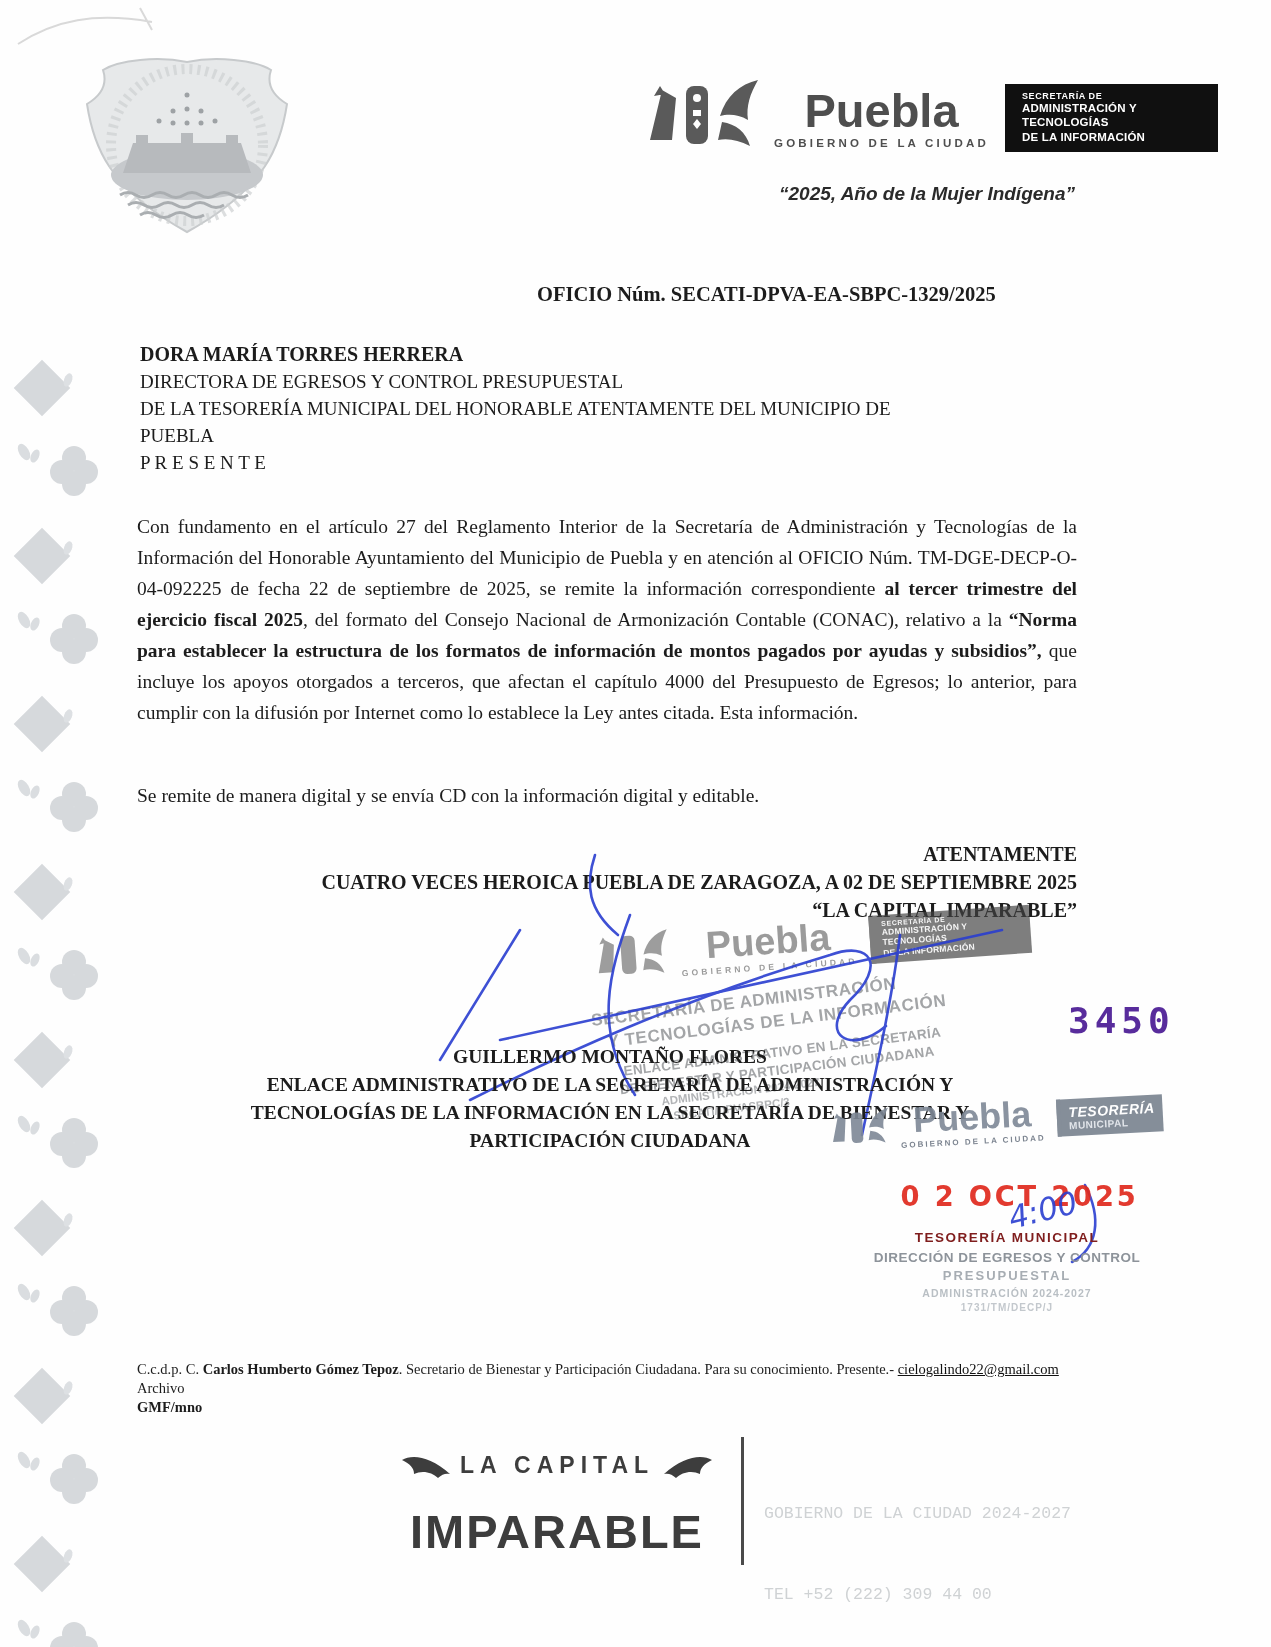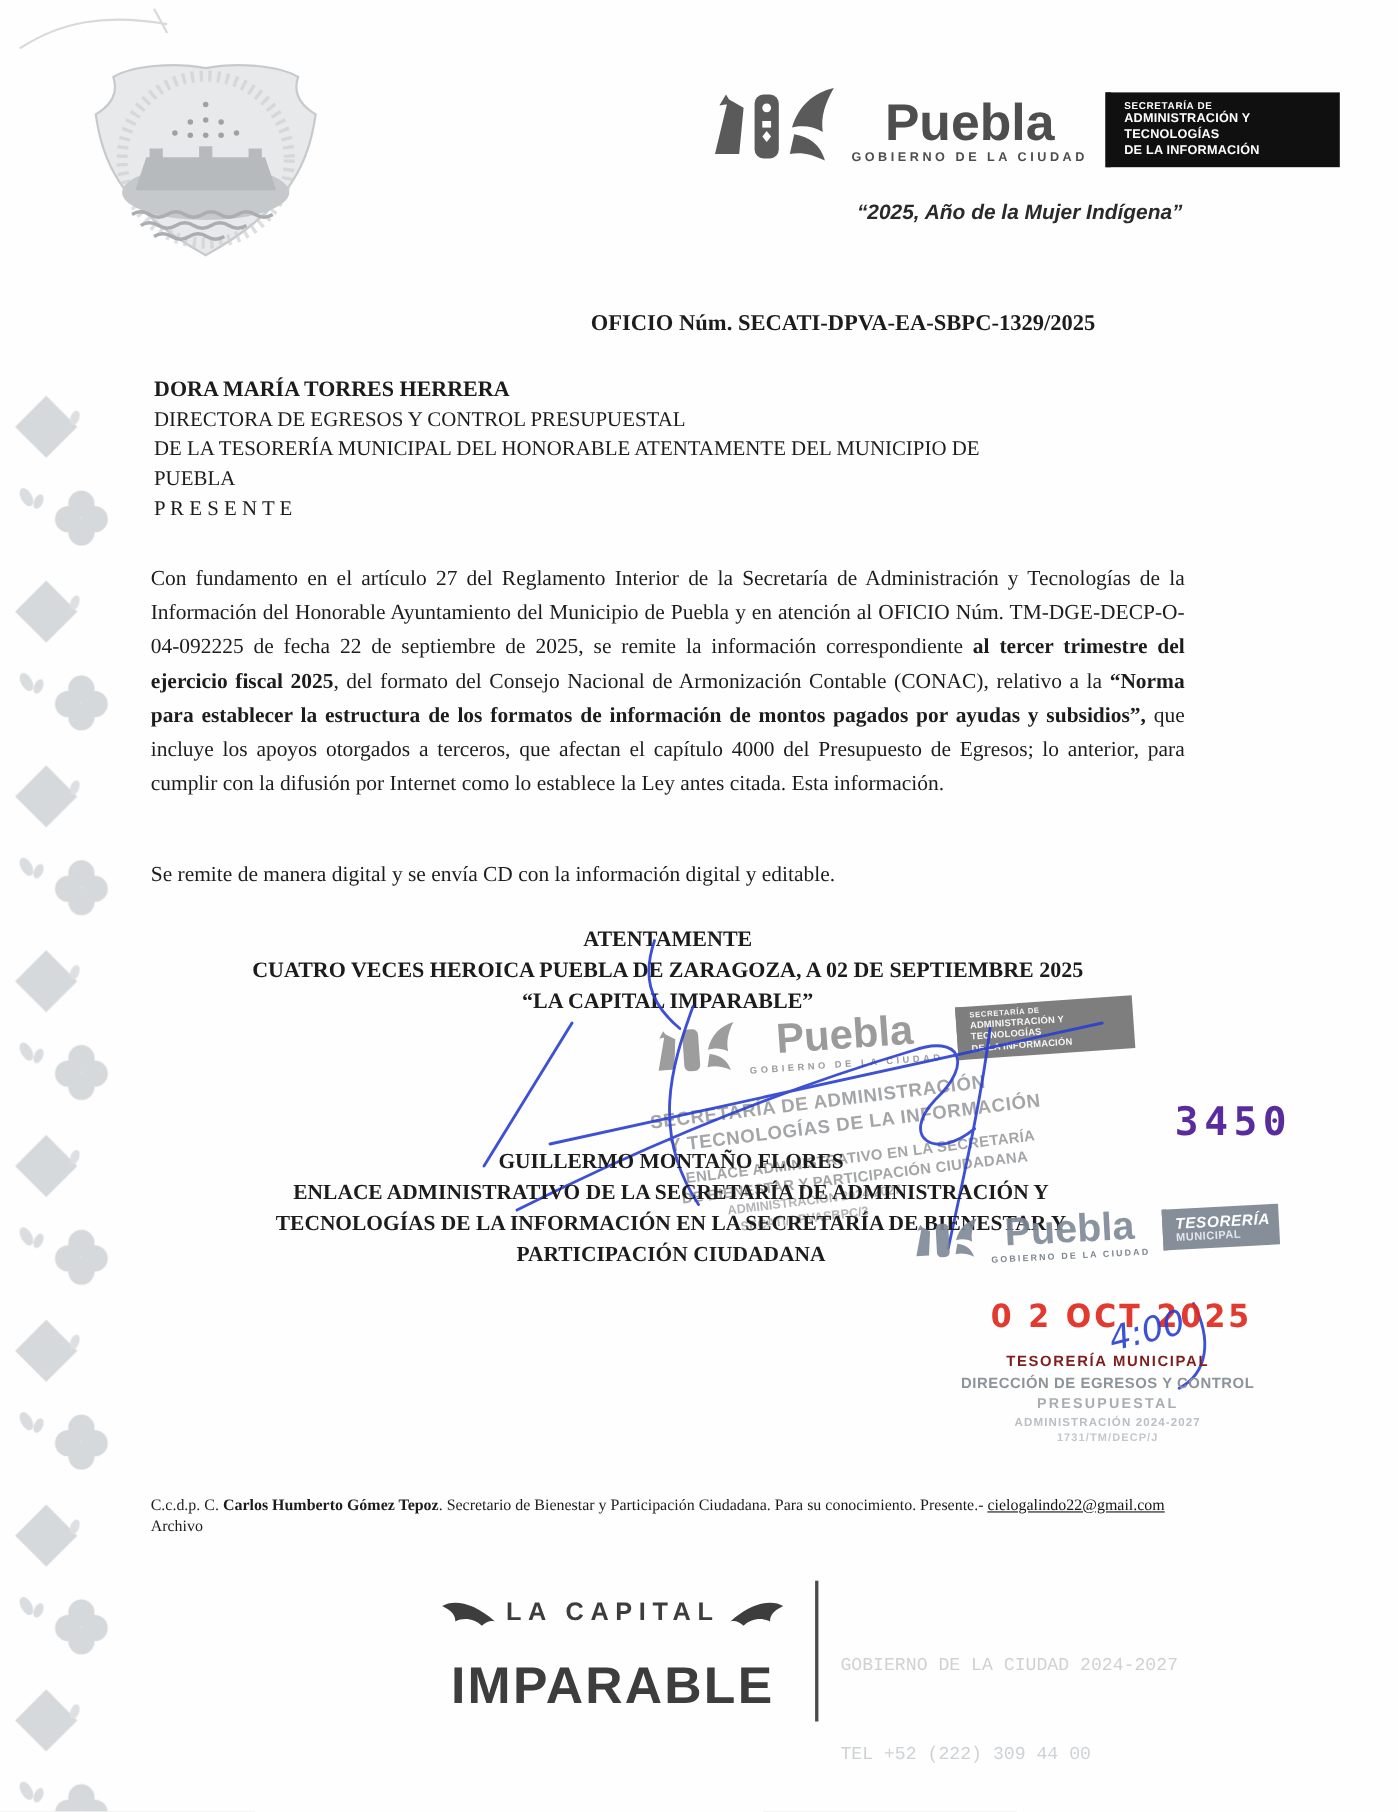--- a/index.html
+++ b/index.html
@@ -20,21 +20,21 @@
   .dept-box .l2,.dept-box .l3{font-family:"Liberation Sans",sans-serif;font-size:11.5px;font-weight:bold;letter-spacing:.2px;line-height:1.25;}
   .motto{left:695px;top:183px;width:380px;text-align:right;font-family:"Liberation Sans",sans-serif;
          font-weight:bold;font-style:italic;font-size:19px;color:#2a2a2a;}
 
   
   .oficio-line{left:537px;top:283px;font-weight:bold;font-size:20.5px;}
   .recipient{left:140px;top:341px;font-size:19px;line-height:27px;}
   .recipient .rname{font-weight:bold;font-size:20px;}
   .bodytext{left:137px;top:511px;width:940px;font-size:19.5px;line-height:31px;text-align:justify;}
   .p2{left:137px;top:785px;width:940px;font-size:19.5px;}
-  .closing{left:137px;top:840px;width:940px;text-align:center;font-weight:bold;font-size:20px;line-height:28px;}
+  .closing{left:137px;top:840px;width:940px;text-align:right;font-weight:bold;font-size:20px;line-height:28px;}
   .signer{left:160px;top:1043px;width:900px;text-align:center;font-weight:bold;font-size:19.5px;line-height:28px;}
   .ccdp{left:137px;top:1360px;font-size:14.5px;line-height:19px;}
   .ccdp .b{font-weight:bold;}
   .ccdp a,.ccdp .email{color:#111;text-decoration:underline;cursor:pointer;}
 
   
   .sig-stamp-logo{left:592px;top:916px;transform:rotate(-4deg);opacity:.68;filter:grayscale(1) contrast(.9);}
   .sig-stamp-logo .brand-word{font-size:38px;color:#6b6b6b;}
   .sig-stamp-logo .brand-tag{font-size:8.5px;color:#6b6b6b;margin-top:3px;}
   .sig-stamp-logo .dept-box{width:142px;padding:5px 7px;background:#3c3c3c;border-color:#3c3c3c;}
@@ -251,20 +251,21 @@
     <div class="t1">TESORERÍA MUNICIPAL</div>
     <div class="t2">DIRECCIÓN DE EGRESOS Y CONTROL</div>
     <div class="t3">PRESUPUESTAL</div>
     <div class="t4">ADMINISTRACIÓN 2024-2027</div>
     <div class="t5">1731/TM/DECP/J</div>
   </div>
 
   <div class="abs ccdp">
     <div><span>C.c.d.p. C. </span><span class="b">Carlos Humberto Gómez Tepoz</span><span>. Secretario de Bienestar y Participación Ciudadana. Para su conocimiento. Presente.- </span><span class="email">cielogalindo22@gmail.com</span></div>
     <div>Archivo</div>
+    <div class="b">GMF/mno</div>
   </div>
 
   <div class="abs footer-logo">
     <div class="cap-row">
       <svg width="52" height="34" viewBox="0 0 52 34">
         <path d="M50 22 C 30 4 12 2 2 8 C 10 12 14 16 14 22 C 22 18 32 20 38 26 C 42 22 46 21 50 22 Z" fill="#3d3d3d"></path>
       </svg>
       <span class="cap">LA CAPITAL</span>
       <svg width="52" height="34" viewBox="0 0 52 34">
         <path d="M2 22 C 22 4 40 2 50 8 C 42 12 38 16 38 22 C 30 18 20 20 14 26 C 10 22 6 21 2 22 Z" fill="#3d3d3d"></path>

